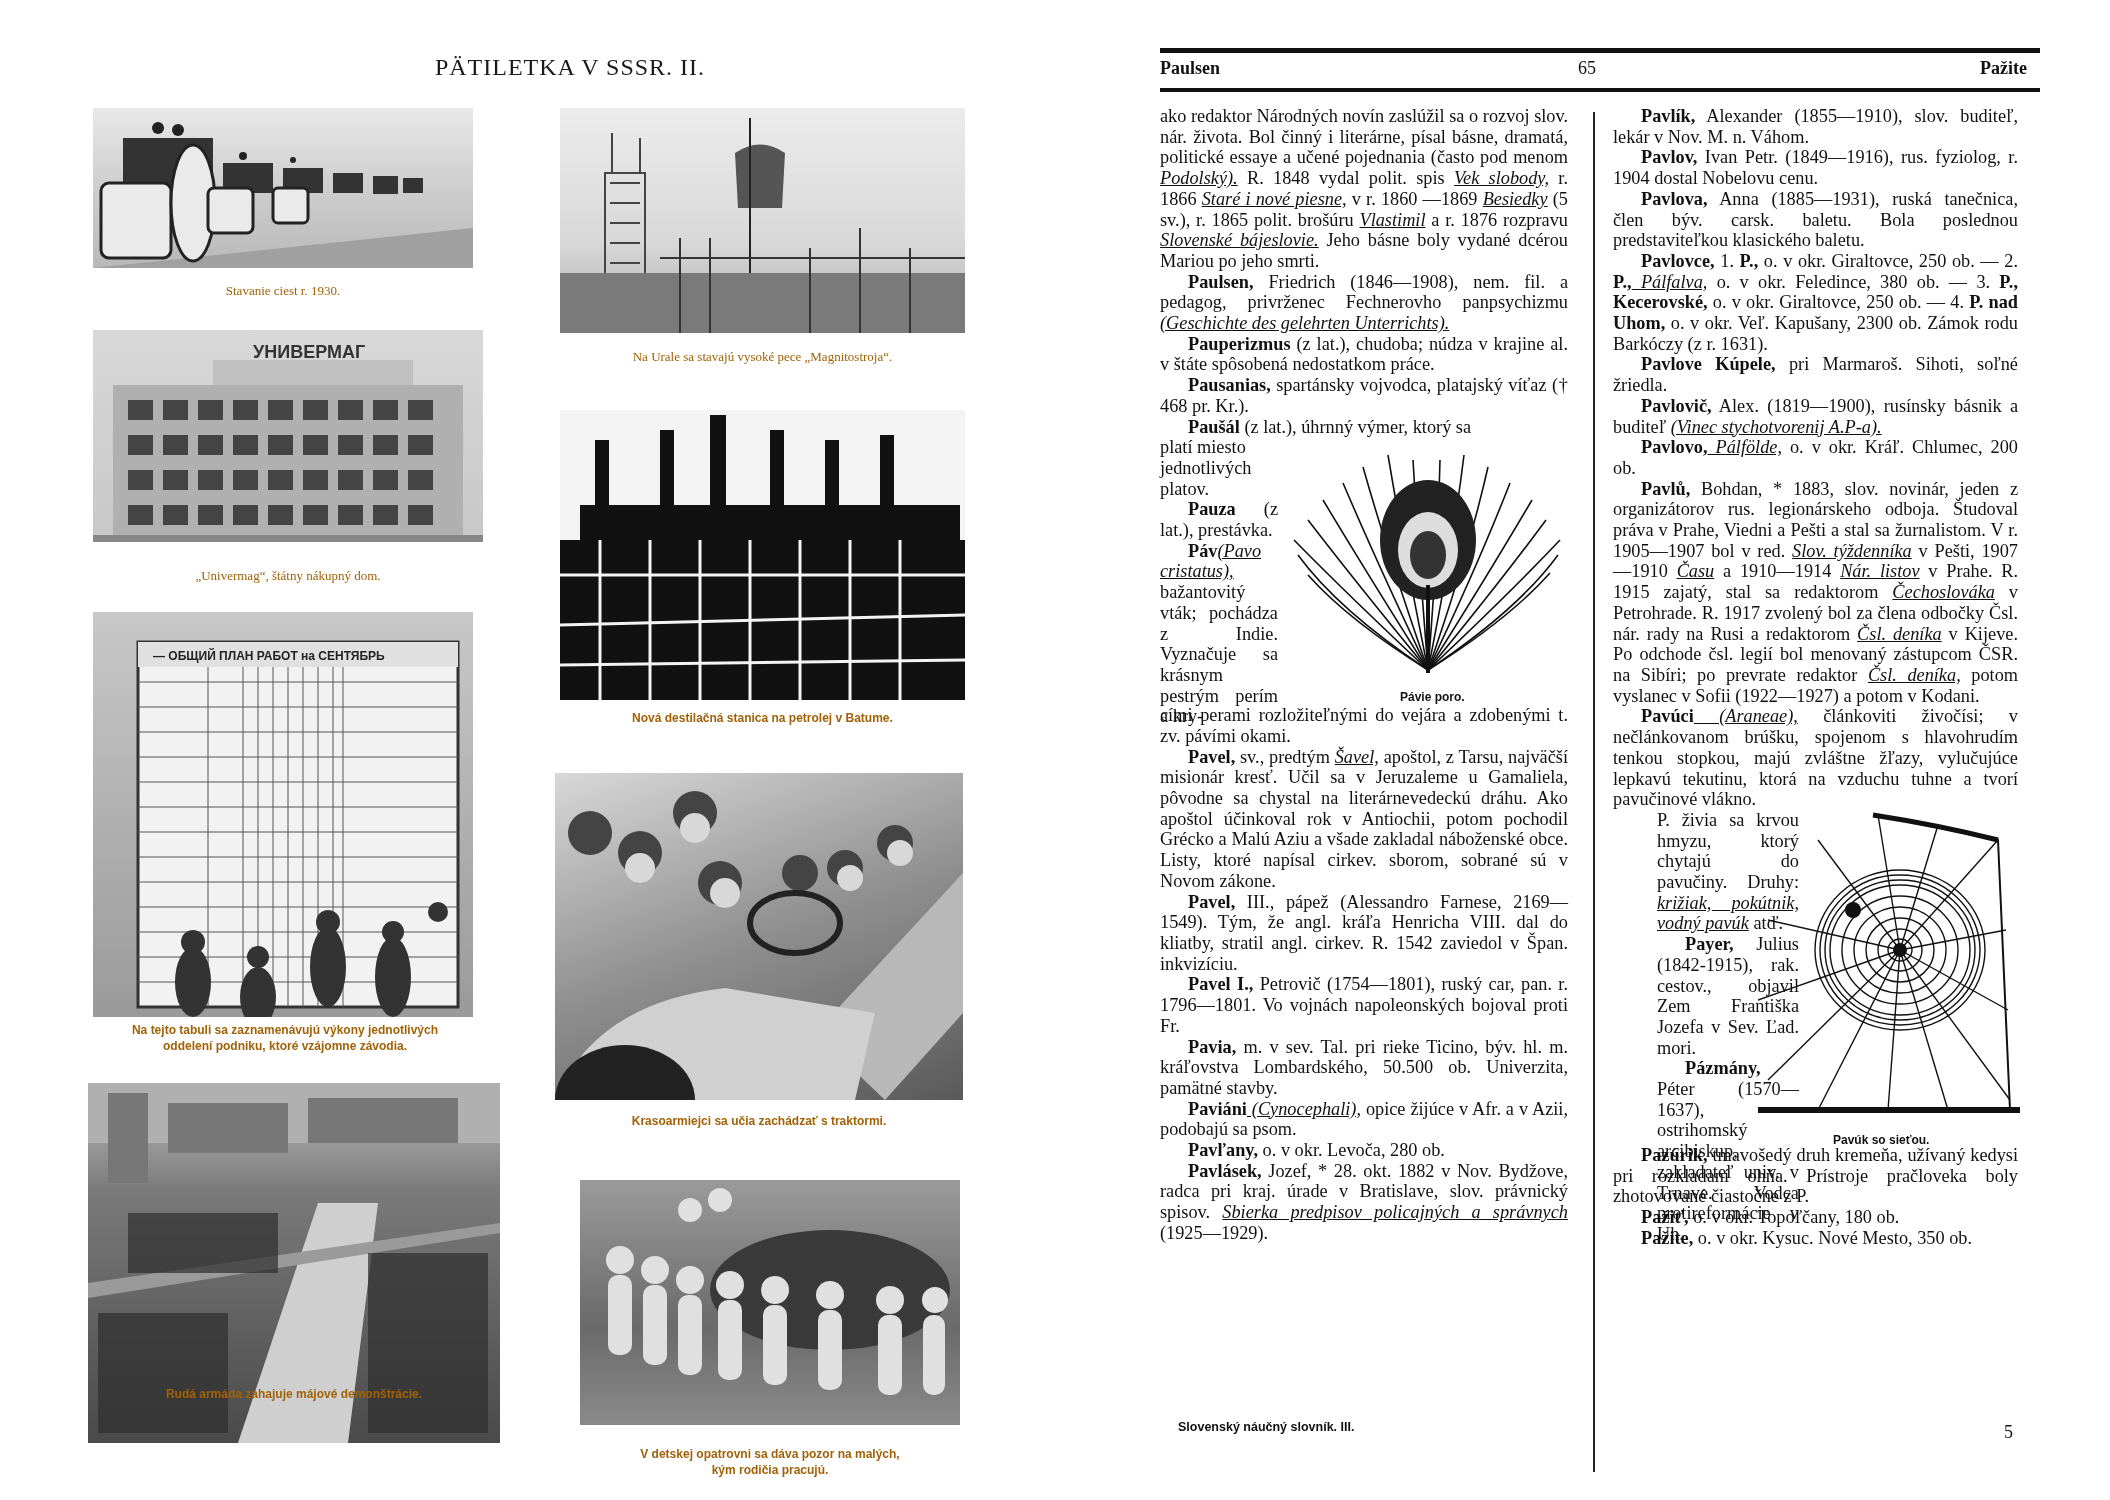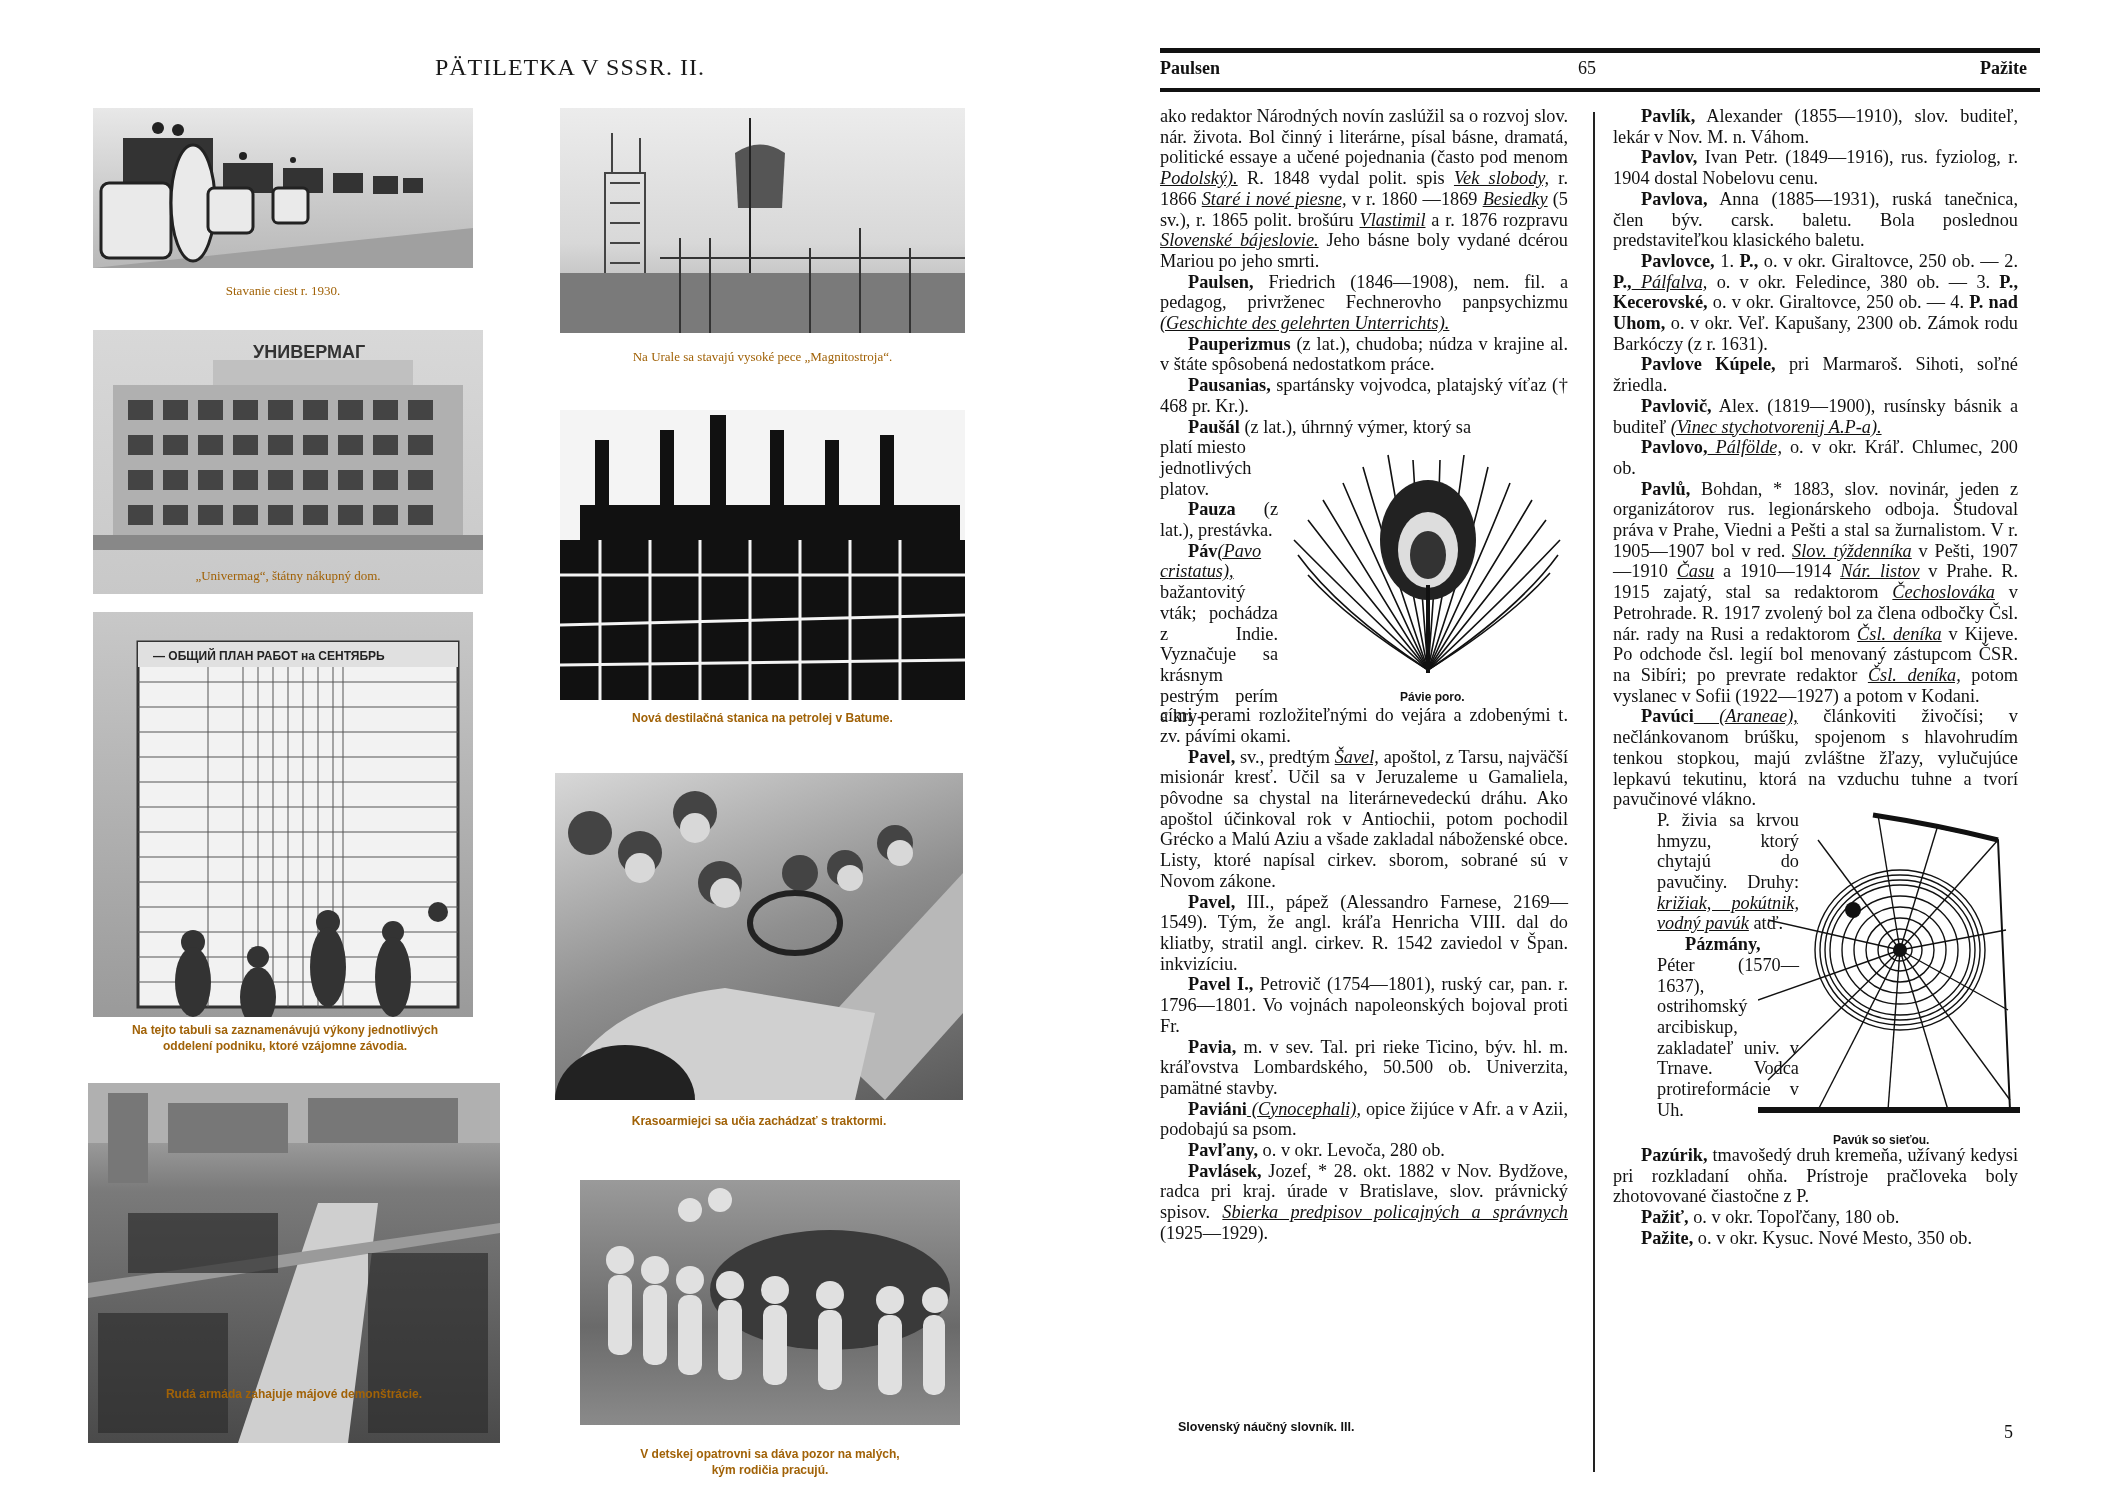--- a/index.html
+++ b/index.html
@@ -81,21 +81,21 @@
         <line x1="150" y1="130" x2="150" y2="225"></line>
         <line x1="250" y1="140" x2="250" y2="225"></line>
         <line x1="300" y1="120" x2="300" y2="225"></line>
         <line x1="350" y1="140" x2="350" y2="225"></line>
         <line x1="100" y1="150" x2="405" y2="150"></line>
       </g>
   </svg>
 </div>
 <div class="cap light" style="left:560px;top:349px;width:405px;">Na Urale sa stavajú vysoké pece „Magnitostroja“.</div>
 
-<div class="photo" style="left:93px;top:330px;width:390px;height:264px;background:linear-gradient(180deg,#d8d8d8 0%,#c8c8c8 100%);">
+<div class="photo" style="left:93px;top:330px;width:390px;height:212px;background:linear-gradient(180deg,#d8d8d8 0%,#c8c8c8 100%);">
   <svg width="390" height="220" viewBox="0 0 390 220">
     <rect x="20" y="55" width="350" height="165" fill="#b0b0b0"></rect>
     <rect x="120" y="30" width="200" height="25" fill="#c0c0c0"></rect>
     <text x="160" y="28" font-family="Liberation Sans, sans-serif" font-size="18" font-weight="bold" fill="#333">УНИВЕРМАГ</text>
     <g fill="#444">
       <rect x="35" y="70" width="25" height="20"></rect>
         <rect x="70" y="70" width="25" height="20"></rect>
         <rect x="105" y="70" width="25" height="20"></rect>
         <rect x="140" y="70" width="25" height="20"></rect>
         <rect x="175" y="70" width="25" height="20"></rect>
@@ -354,20 +354,21 @@
   <p class="entry"><b>Pavlovce,</b><span> 1. </span><b>P.,</b><span> o. v okr. Giraltovce, 250 ob. — 2. </span><b>P.,</b><i> Pálfalva,</i><span> o. v okr. Feledince, 380 ob. — 3. </span><b>P., Kecerovské,</b><span> o. v okr. Giraltovce, 250 ob. — 4. </span><b>P. nad Uhom,</b><span> o. v okr. Veľ. Kapušany, 2300 ob. Zámok rodu Barkóczy (z r. 1631).</span></p>
   <p class="entry"><b>Pavlove Kúpele,</b><span> pri Marmaroš. Sihoti, soľné žriedla.</span></p>
   <p class="entry"><b>Pavlovič,</b><span> Alex. (1819—1900), rusínsky básnik a buditeľ </span><i>(Vinec stychotvorenij A.P-a).</i></p>
   <p class="entry"><b>Pavlovo,</b><i> Pálfölde,</i><span> o. v okr. Kráľ. Chlumec, 200 ob.</span></p>
   <p class="entry"><b>Pavlů,</b><span> Bohdan, * 1883, slov. novinár, jeden z organizátorov rus. legionárskeho odboja. Študoval práva v Prahe, Viedni a Pešti a stal sa žurnalistom. V r. 1905—1907 bol v red. </span><i>Slov. týždenníka</i><span> v Pešti, 1907—1910 </span><i>Času</i><span> a 1910—1914 </span><i>Nár. listov</i><span> v Prahe. R. 1915 zajatý, stal sa redaktorom </span><i>Čechoslováka</i><span> v Petrohrade. R. 1917 zvolený bol za člena odbočky Čsl. nár. rady na Rusi a redaktorom </span><i>Čsl. deníka</i><span> v Kijeve. Po odchode čsl. legií bol menovaný zástupcom ČSR. na Sibíri; po prevrate redaktor </span><i>Čsl. deníka,</i><span> potom vyslanec v Sofii (1922—1927) a potom v Kodani.</span></p>
   <p class="entry"><b>Pavúci</b><i> (Araneae),</i><span> článkoviti živočísi; v nečlánkovanom brúšku, spojenom s hlavohrudím tenkou stopkou, majú zvláštne žľazy, vylučujúce lepkavú tekutinu, ktorá na vzduchu tuhne a tvorí pavučinové vlákno.</span></p>
 
   <div style="position:relative;height:335px;">
     <div style="position:absolute;left:0;top:0;width:142px;text-align:justify;margin-left:44px;">
       <p><span>P. živia sa krvou hmyzu, ktorý chytajú do pavučiny. Druhy: </span><i>križiak, pokútnik, vodný pavúk</i><span> atď.</span></p>
+      <p class="entry"><b>Payer,</b><span> Julius (1842-1915), rak. cestov., objavil Zem Františka Jozefa v Sev. Ľad. mori.</span></p>
       <p class="entry"><b>Pázmány,</b><span> Péter (1570—1637), ostrihomský arcibiskup, zakladateľ univ. v Trnave. Vodca protireformácie v Uh.</span></p>
     </div>
     <svg style="position:absolute;left:145px;top:0px;" width="262" height="310" viewBox="0 0 262 310">
       <path d="M120 5 L240 30 L252 300 L10 300" fill="none" stroke="#111" stroke-width="2"></path>
       <line x1="0" y1="300" x2="262" y2="300" stroke="#111" stroke-width="6"></line>
       <path d="M115 5 Q180 15 240 30" fill="none" stroke="#111" stroke-width="5"></path>
       <g fill="none" stroke="#111" stroke-width="1.4">
         <ellipse cx="142" cy="140" rx="85" ry="80"></ellipse>
           <ellipse cx="142" cy="140" rx="80" ry="75"></ellipse>
           <ellipse cx="142" cy="140" rx="75" ry="70"></ellipse>

